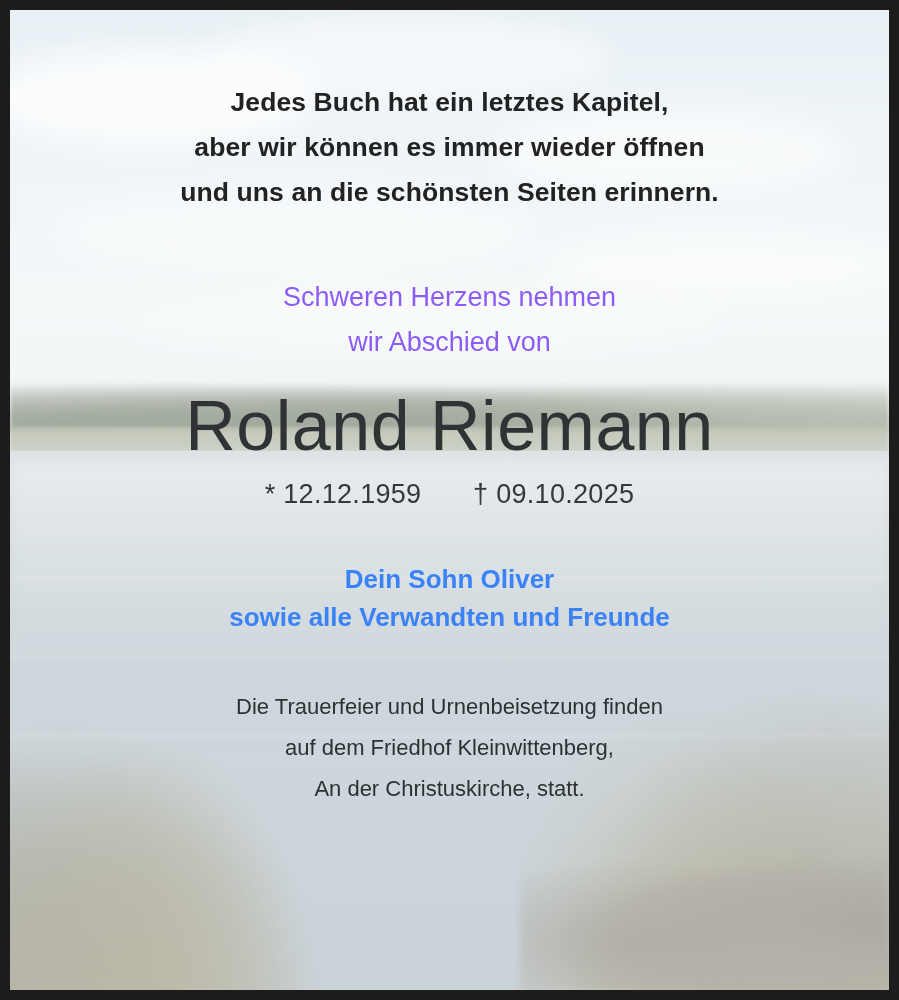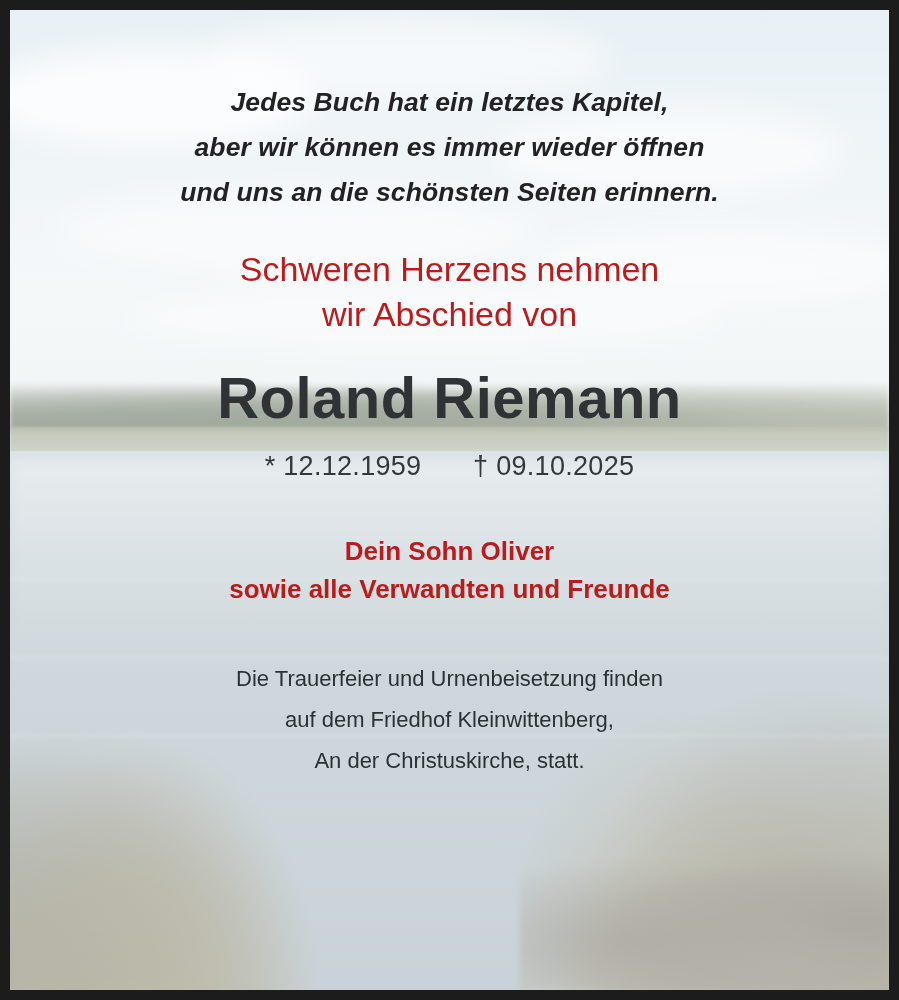--- a/index.html
+++ b/index.html
@@ -146,54 +146,53 @@
     position: absolute;
     inset: 0;
     display: flex;
     flex-direction: column;
     align-items: center;
     text-align: center;
     color: #2a2a2a;
   }
   .verse {
     margin-top: 70px;
-    font-style: italic;
     font-weight: bold;
     font-size: 26.5px;
     line-height: 45px;
     color: #222;
     letter-spacing: .1px;
   }
   .intro {
-    margin-top: 32px;
-    font-size: 34px;
+    margin-top: 60px;
+    font-size: 27px;
     line-height: 45px;
-    color: #b91c1c;
+    color: #8b5cf6;
   }
   .name {
     margin-top: 22px;
-    font-size: 58px;
+    font-size: 70px;
     line-height: 78px;
-    font-weight: 700;
+    font-weight: 400;
     color: #2f3335;
     letter-spacing: .5px;
   }
   .dates {
     margin-top: 14px;
     font-size: 27px;
     color: #33383a;
     letter-spacing: .3px;
   }
   .dates .gap { display: inline-block; width: 36px; }
   .family {
     margin-top: 50px;
     font-size: 26px;
     line-height: 38px;
     font-weight: bold;
-    color: #b91c1c;
+    color: #3b82f6;
   }
   .details {
     margin-top: 50px;
     font-size: 22px;
     line-height: 41px;
     color: #2c3133;
   }
   .line { display: block; white-space: nowrap; }
 </style>
 </head>

